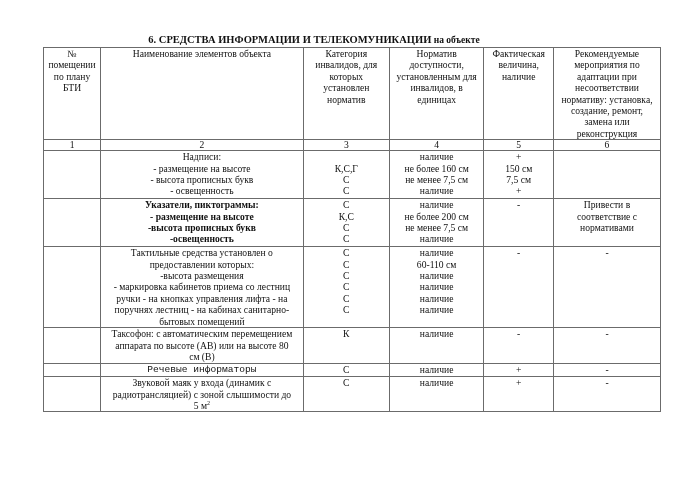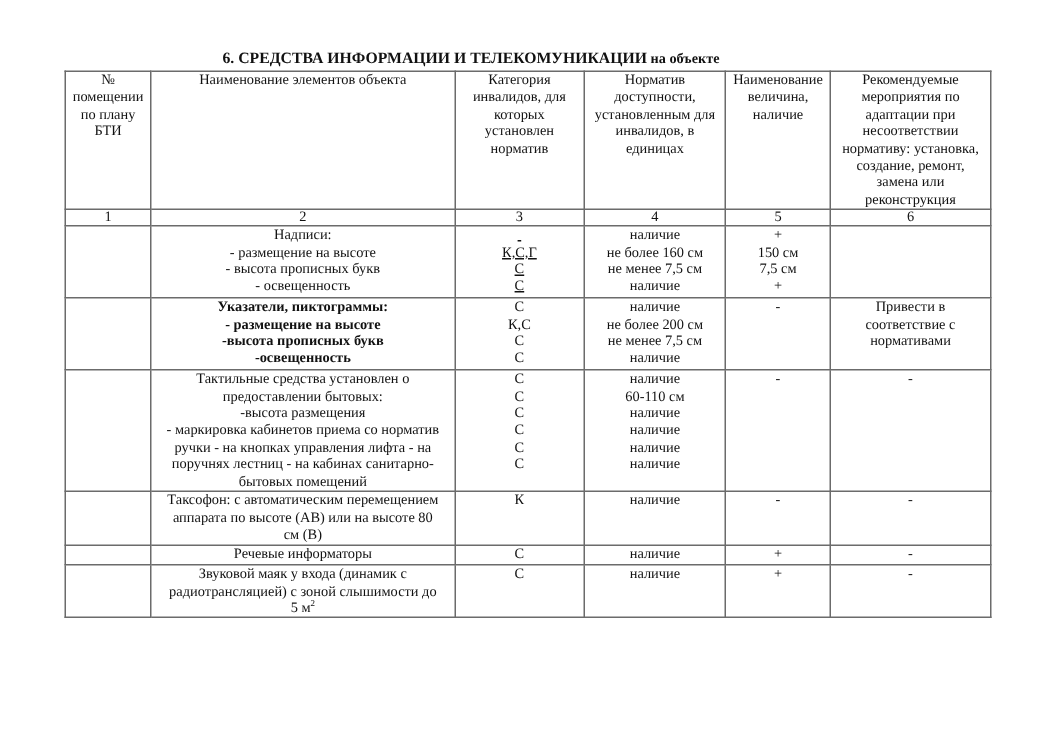--- a/index.html
+++ b/index.html
@@ -70,21 +70,21 @@
           <span class="line">норматив</span>
         </td>
         <td>
           <span class="line">Норматив</span>
           <span class="line">доступности,</span>
           <span class="line">установленным для</span>
           <span class="line">инвалидов, в</span>
           <span class="line">единицах</span>
         </td>
         <td>
-          <span class="line">Наименование</span>
+          <span class="line">Фактическая</span>
           <span class="line">величина,</span>
           <span class="line">наличие</span>
         </td>
         <td>
           <span class="line">Рекомендуемые</span>
           <span class="line">мероприятия по</span>
           <span class="line">адаптации при</span>
           <span class="line">несоответствии</span>
           <span class="line">нормативу: установка,</span>
           <span class="line">создание, ремонт,</span>
@@ -101,21 +101,21 @@
         <td>6</td>
       </tr>
       <tr>
         <td style="height: 47px;"></td>
         <td style="height: 47px;">
           <span class="line">Надписи:</span>
           <span class="line">- размещение на высоте</span>
           <span class="line">- высота прописных букв</span>
           <span class="line">- освещенность</span>
         </td>
-        <td style="height: 47px; text-decoration: underline;">
+        <td style="height: 47px;">
           <span class="line">&nbsp;</span>
           <span class="line">К,С,Г</span>
           <span class="line">С</span>
           <span class="line">С</span>
         </td>
         <td style="height: 47px;">
           <span class="line">наличие</span>
           <span class="line">не более 160 см</span>
           <span class="line">не менее 7,5 см</span>
           <span class="line">наличие</span>
@@ -154,23 +154,23 @@
         <td style="height: 47px; margin-top: 24px;">
           <span class="line">Привести в</span>
           <span class="line">соответствие с</span>
           <span class="line">нормативами</span>
         </td>
       </tr>
       <tr>
         <td style="height: 80px;"></td>
         <td style="height: 80px;">
           <span class="line">Тактильные средства установлен о</span>
-          <span class="line">предоставлении бытовых:</span>
+          <span class="line">предоставлении которых:</span>
           <span class="line">-высота размещения</span>
-          <span class="line">- маркировка кабинетов приема со норматив</span>
+          <span class="line">- маркировка кабинетов приема со лестниц</span>
           <span class="line">ручки - на кнопках управления лифта - на</span>
           <span class="line">поручнях лестниц - на кабинах санитарно-</span>
           <span class="line">бытовых помещений</span>
         </td>
         <td style="height: 80px;">
           <span class="line">С</span>
           <span class="line">С</span>
           <span class="line">С</span>
           <span class="line">С</span>
           <span class="line">С</span>
@@ -206,21 +206,21 @@
         </td>
         <td style="height: 35px;">
           <span class="line">-</span>
         </td>
         <td style="height: 35px;">
           <span class="line">-</span>
         </td>
       </tr>
       <tr>
         <td style="height: 12px;"></td>
-        <td style="height: 12px;">
+        <td style="height: 12px; font-family: Liberation Mono, monospace;">
           <span class="line">Речевые информаторы</span>
         </td>
         <td style="height: 12px;">
           <span class="line">С</span>
         </td>
         <td style="height: 12px;">
           <span class="line">наличие</span>
         </td>
         <td style="height: 12px;">
           <span class="line">+</span>

